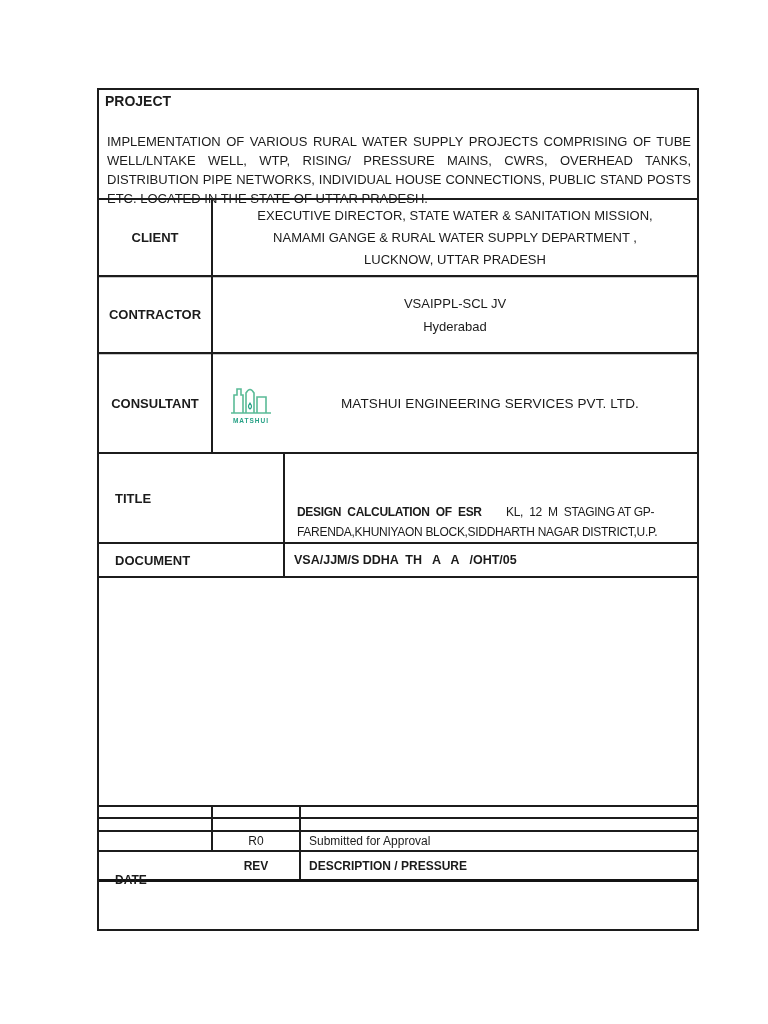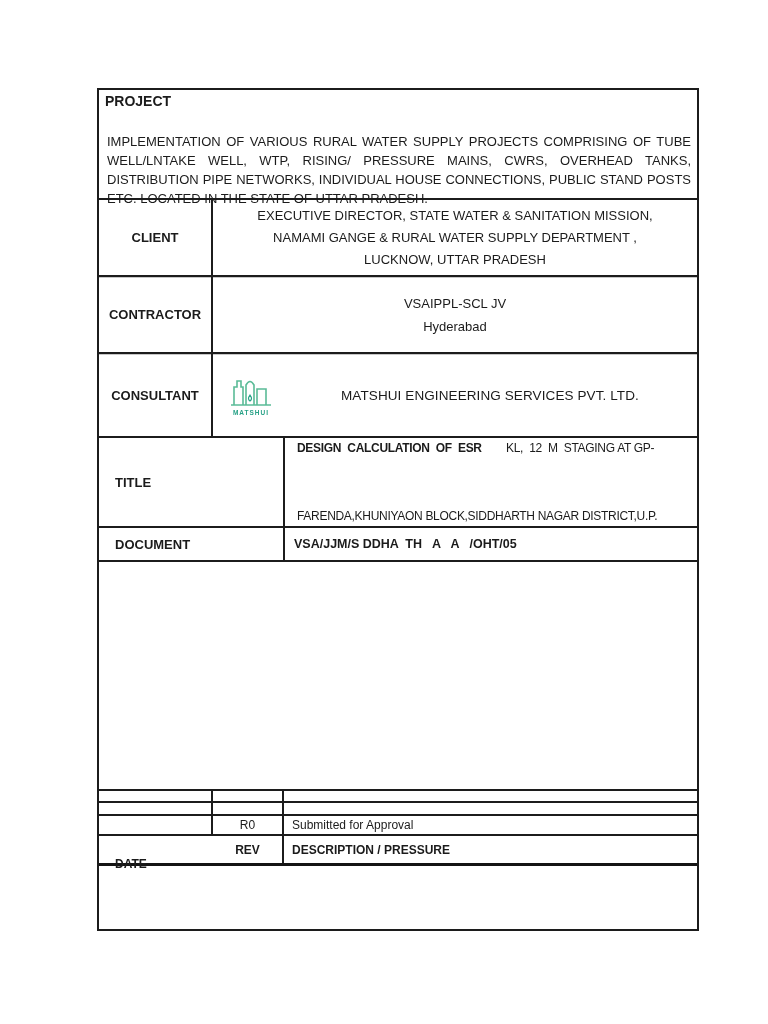--- a/index.html
+++ b/index.html
@@ -13,45 +13,45 @@
     border:2px solid #1c1c1c;box-sizing:border-box;
     display:flex;flex-direction:column;background:#fff;
   }
   .row{display:flex;box-sizing:border-box;border-bottom:2px solid #1c1c1c;flex:0 0 auto;}
   .row:last-child{border-bottom:none;flex:1 1 auto;}
   .shadow-top{box-shadow:inset 0 1px 0 rgba(0,0,0,0.22);justify-content:flex-end;}
   .cell{box-sizing:border-box;}
   .v{border-right:2px solid #1c1c1c;}
   .col-label{width:114px;display:flex;align-items:center;justify-content:center;}
   .col-label-left{width:186px;display:flex;align-items:center;}
-  .col-rev{width:71px;display:flex;align-items:center;justify-content:center;}
+  .col-rev{width:88px;display:flex;align-items:center;justify-content:center;}
   .col-rest{flex:1;display:flex;align-items:center;}
   .bold{font-weight:bold;}
   .pre{white-space:pre;}
   
   .row-project{height:110px;flex-direction:column;display:flex;padding:3px 5px 0 6px;}
   .project-label{font-size:14px;font-weight:bold;line-height:17px;}
   .project-para{margin-top:22px;font-size:13px;line-height:19px;padding-left:2px;padding-right:1px;}
   .jline{text-align:justify;text-align-last:justify;}
   .lline{text-align:left;}
   
   .row-client{height:77px;}
   .row-contractor{height:77px;}
-  .row-consultant{height:84px;}
+  .row-consultant{height:100px;}
   .label-txt{font-size:13px;font-weight:bold;}
   .center-lines{flex:1;display:flex;flex-direction:column;justify-content:center;text-align:center;font-size:13px;}
   .client-lines div{line-height:22px;}
   .contractor-lines div{line-height:23px;}
   .consultant-content{flex:1;display:flex;align-items:center;padding-left:14px;font-size:13.5px;}
   .logo-block{width:48px;display:flex;flex-direction:column;align-items:center;margin-right:42px;}
   .logo-word{font-size:6.5px;font-weight:bold;letter-spacing:1px;color:#27A186;margin-top:1px;}
   .consultant-name{letter-spacing:0.1px;margin-left:24px;}
   
   .row-title{height:90px;}
-  .title-content{flex:1;display:flex;flex-direction:column;justify-content:flex-start;padding-left:12px;font-size:12px;letter-spacing:-0.3px;line-height:20px;overflow:hidden;gap:48px;}
+  .title-content{flex:1;display:flex;flex-direction:column;justify-content:flex-end;padding-left:12px;font-size:12px;letter-spacing:-0.3px;line-height:20px;overflow:hidden;}
   .row-document{height:34px;}
   .doc-number{padding-left:9px;font-size:12.5px;font-weight:bold;overflow:hidden;}
   .label-pad{padding-left:16px;}
   
   .row-bigempty{height:229px;}
   
   .row-thin1{height:12px;}
   .row-thin2{height:13px;}
   .row-r0{height:20px;font-size:12px;}
   .row-datehdr{height:30px;font-size:12px;border-bottom:3px solid #141414;}

